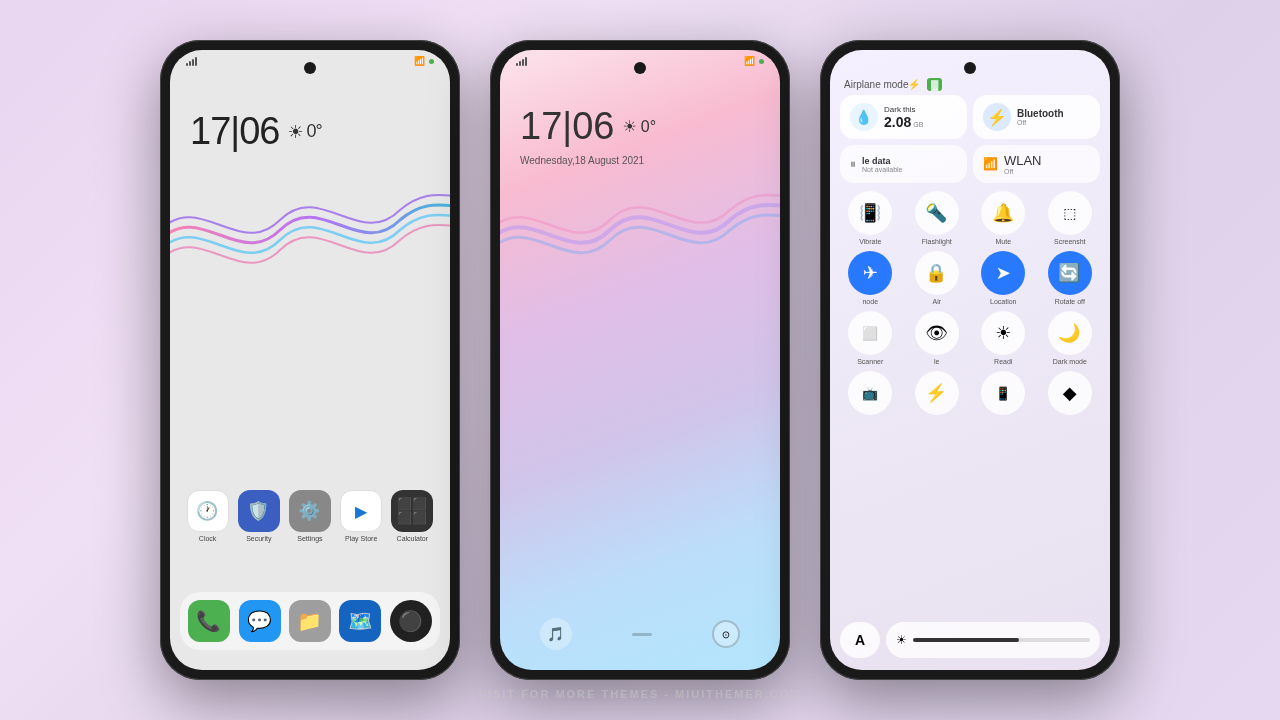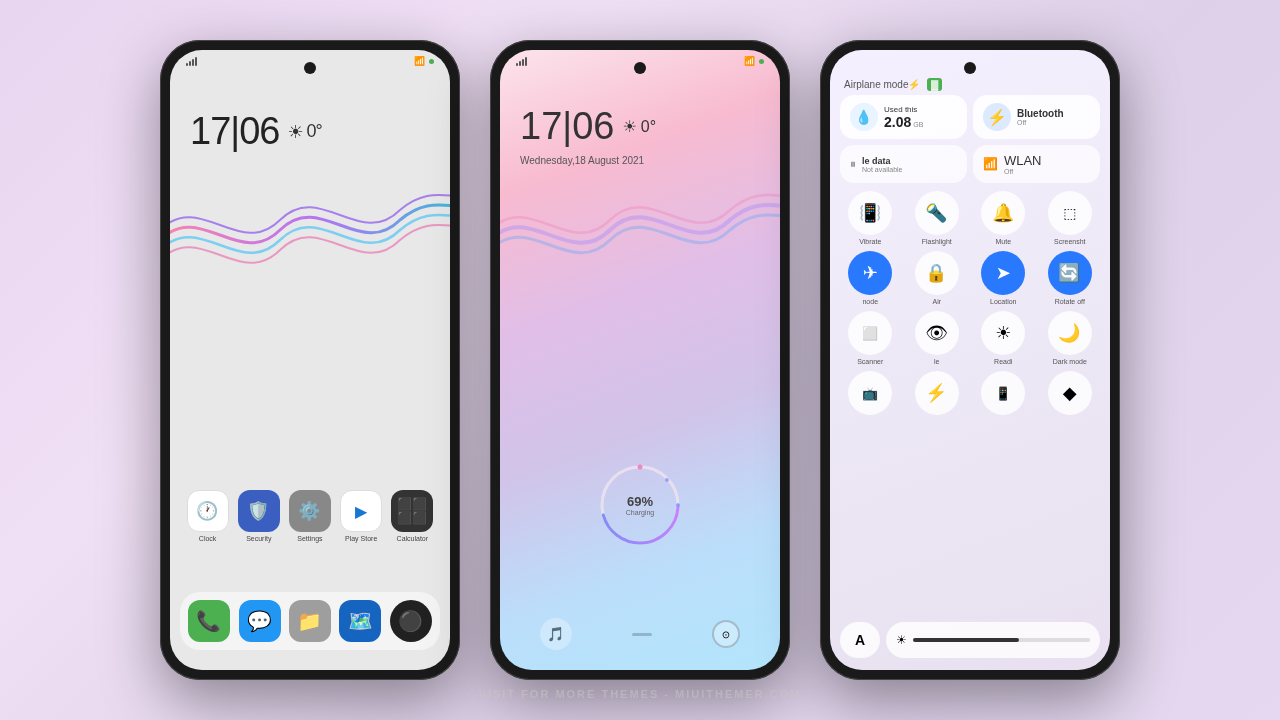--- a/index.html
+++ b/index.html
@@ -483,40 +483,20 @@
       <div class="lock-date">Wednesday,18 August 2021</div>
 
       <div class="phone2-wave">
         <svg viewBox="0 0 280 120" width="280" height="120" style="opacity:0.6">
           <path d="M-10,60 C30,20 70,90 110,50 C150,10 190,80 230,40 C260,15 280,30 300,25" fill="none" stroke="#a78bfa" stroke-width="4" opacity="0.7"></path>
           <path d="M-10,70 C30,30 70,100 110,60 C150,20 190,90 230,50 C260,25 280,40 300,35" fill="none" stroke="#60a5fa" stroke-width="3" opacity="0.6"></path>
           <path d="M-10,50 C30,10 70,80 110,40 C150,0 190,70 230,30 C260,5 280,20 300,15" fill="none" stroke="#f472b6" stroke-width="2.5" opacity="0.5"></path>
         </svg>
       </div>
 
-      <div class="charging-circle">
-        <svg viewBox="0 0 90 90" width="90" height="90">
-          <circle cx="45" cy="45" r="38" fill="none" stroke="#e8e0f0" stroke-width="3"></circle>
-          <circle cx="45" cy="45" r="38" fill="none" stroke="url(#chargeGrad)" stroke-width="3" stroke-dasharray="169 239" stroke-dashoffset="60" stroke-linecap="round"></circle>
-          <defs>
-            <linearGradient id="chargeGrad" x1="0%" y1="0%" x2="100%" y2="0%">
-              <stop offset="0%" style="stop-color:#818cf8"></stop>
-              <stop offset="100%" style="stop-color:#c084fc"></stop>
-            </linearGradient>
-          </defs>
-
-          <circle cx="45" cy="7" r="2.5" fill="#f472b6" opacity="0.8"></circle>
-          <circle cx="72" cy="20" r="2" fill="#818cf8" opacity="0.7"></circle>
-          <circle cx="83" cy="45" r="2" fill="#60a5fa" opacity="0.6"></circle>
-        </svg>
-        <div style="position:absolute;top:50%;left:50%;transform:translate(-50%,-50%);text-align:center">
-          <div style="font-size:13px;font-weight:600;color:#444">69%</div>
-          <div style="font-size:7px;color:#666">Charging</div>
-        </div>
-      </div>
 
       <div class="bottom-icons-row">
         <div class="bottom-icon-circle">🎵</div>
         <div style="width:20px;height:3px;background:rgba(0,0,0,0.2);border-radius:2px"></div>
         <div class="bottom-icon-circle" style="width:28px;height:28px;border-radius:50%;border:2px solid rgba(0,0,0,0.2);font-size:10px">⊙</div>
       </div>
     </div>
   </div>
 </div>
 
@@ -531,21 +511,21 @@
           <span style="font-size:10px">⚡</span>
           <span style="font-size:10px;background:#4CAF50;color:white;padding:1px 4px;border-radius:3px">▓</span>
         </div>
       </div>
 
 
       <div class="cc-tiles">
         <div class="cc-tile">
           <div class="cc-tile-icon">💧</div>
           <div>
-            <div class="cc-tile-text">Used this</div>
+            <div class="cc-tile-text">Dark this</div>
             <div style="display:flex;align-items:baseline;gap:2px">
               <span class="cc-tile-value">2.08</span>
               <span class="cc-tile-sub">GB</span>
             </div>
           </div>
         </div>
         <div class="cc-tile cc-tile-bt">
           <div class="cc-tile-icon" style="background:#dbeafe;color:#1d4ed8;font-size:16px">⚡</div>
           <div class="cc-tile-text-wrap">
             <div class="cc-tile-text" style="font-weight:600;font-size:10px">Bluetooth</div>

